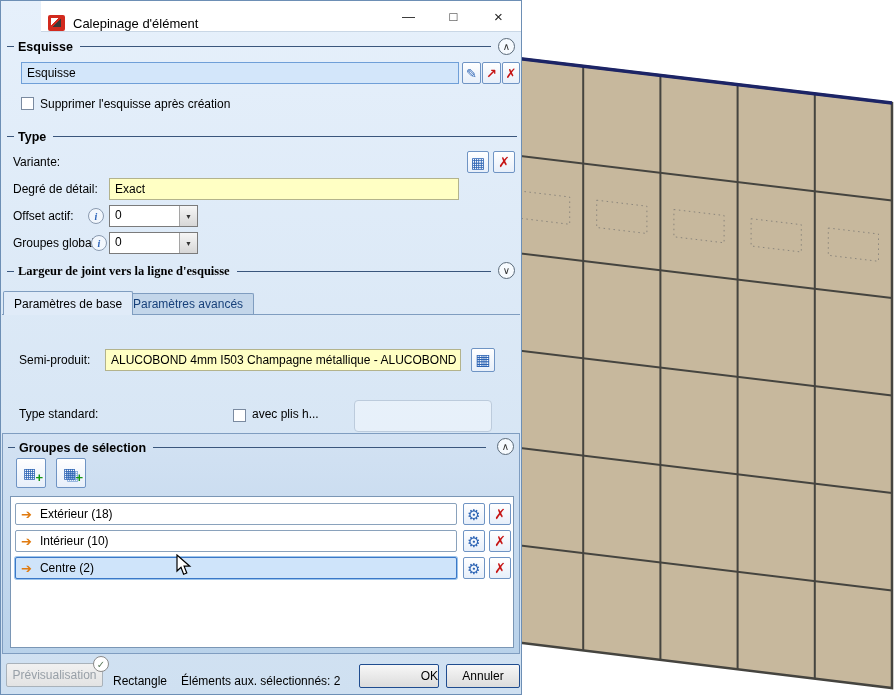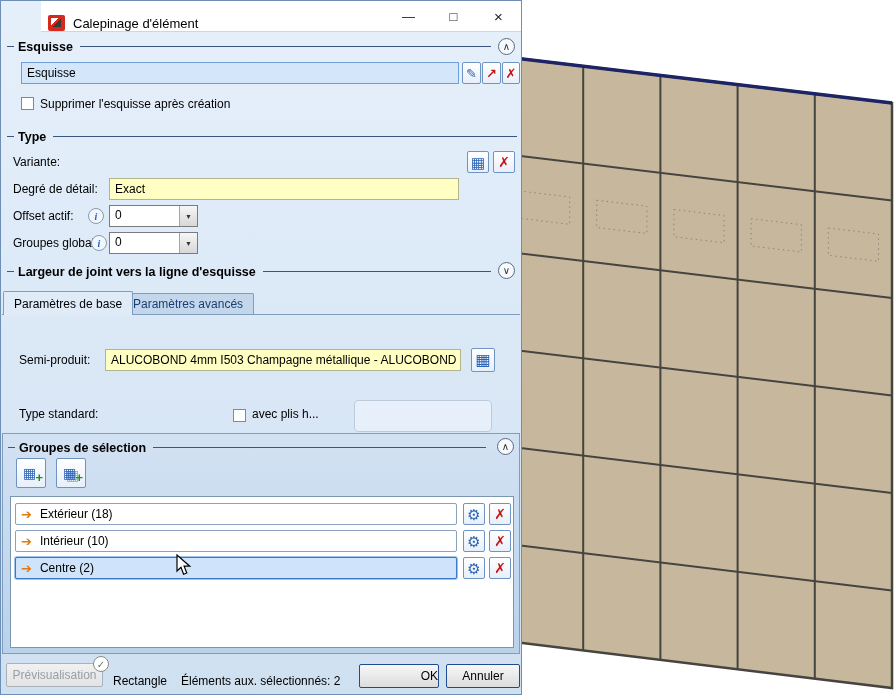--- a/index.html
+++ b/index.html
@@ -175,21 +175,21 @@
     <div class="info" style="left:90px;top:234px;">
         <span>i</span>
       </div>
     <div class="combo" style="left:108px;top:231px;width:89px;height:22px;">
       <span class="val">0</span>
       <span class="dd">
           <span>▼</span>
         </span>
     </div>
 
-    <div class="sec" style="left:6px;top:263px;width:484px;">
+    <div class="sec" style="left:6px;top:263px;width:484px;font-family:Liberation Serif, serif;">
       <span class="tick"></span>
         <span class="ttl">Largeur de joint vers la ligne d'esquisse</span>
         <span class="rule"></span>
     </div>
     <div class="chev" style="right:6px;top:261px;">
         <span>∨</span>
       </div>
 
     <div class="tab inactive" style="left:121px;top:292px;">
         <span>Paramètres avancés</span>

